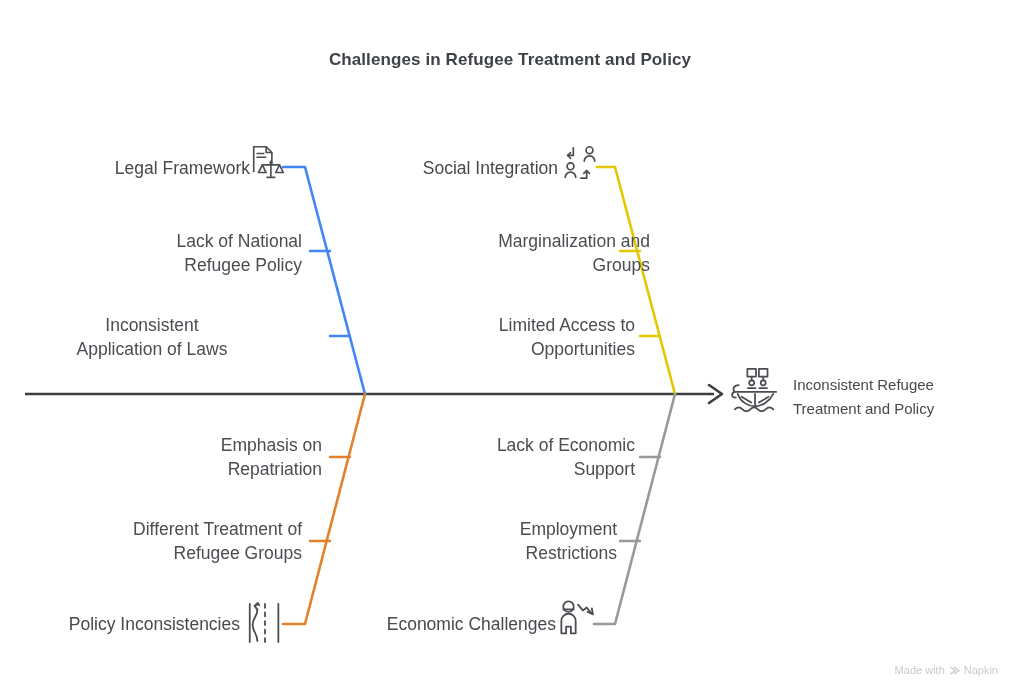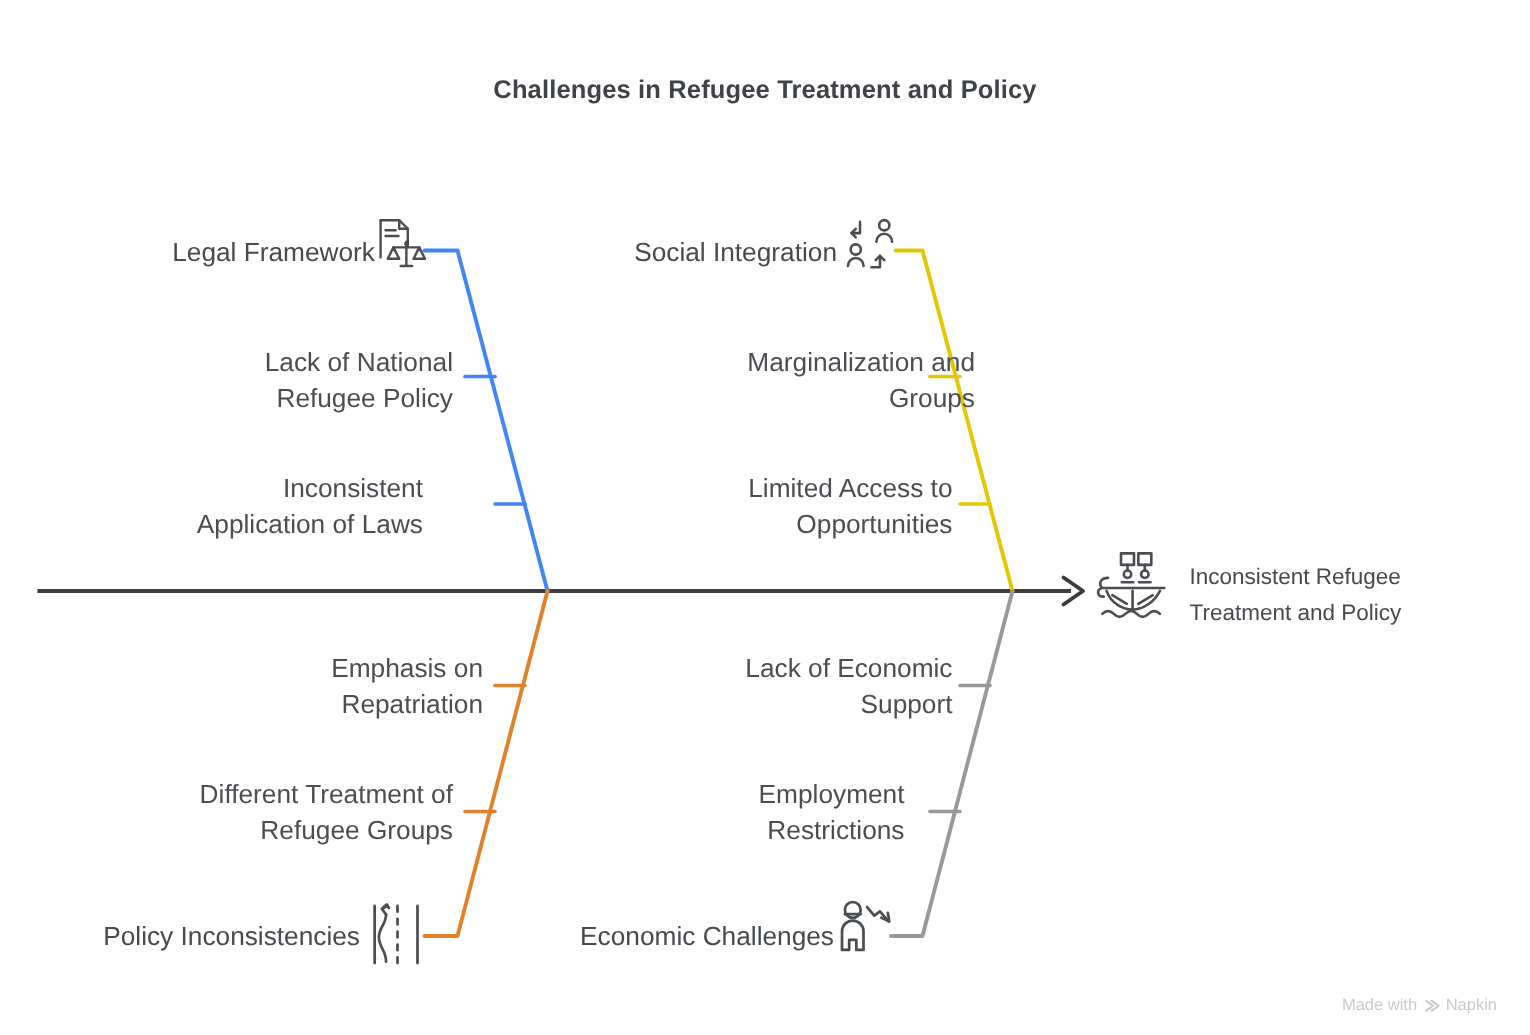--- a/index.html
+++ b/index.html
@@ -128,21 +128,21 @@
       <path d="M24 20 v16"></path>
       <path d="M15 24 h18"></path>
       <path d="M15 24 l-4 8 h8 z"></path>
       <path d="M33 24 l-4 8 h8 z"></path>
       <path d="M20 37 h8"></path>
       <circle cx="24" cy="21.5" r="1.6" fill="#4a4d51" stroke="none"></circle>
     </svg>
   </div>
   <div class="lbl right-align" style="right:718px; top:229px; width:260px;">Lack of National
 Refugee Policy</div>
-  <div class="lbl right-align" style="right:738px; top:313px; width:260px;">Inconsistent
+  <div class="lbl right-align" style="right:738px; top:313px; width:260px;text-align:center;">Inconsistent
 Application of Laws</div>
 
   <div class="cat-label right-align" style="right:462px; top:156px;margin-left:10px;">Social Integration</div>
   <div class="cat-icon" style="left:560px; top:144px;">
     <svg width="40" height="38" viewBox="0 0 42 40" fill="none" stroke="#4a4d51" stroke-width="1.8" stroke-linecap="round" stroke-linejoin="round">
       <path d="M14 4 v8 h-6"></path>
       <path d="M11 9 l-3 3 3 3"></path>
       <circle cx="31" cy="6.5" r="3.6"></circle>
       <path d="M25.5 18 a5.5 5.5 0 0 1 11 0"></path>
       <circle cx="11" cy="23.5" r="3.6"></circle>
@@ -177,21 +177,21 @@
     <svg width="44" height="42" viewBox="0 0 46 44" fill="none" stroke="#4a4d51" stroke-width="1.9" stroke-linecap="round" stroke-linejoin="round">
       <circle cx="12" cy="9" r="5.5"></circle>
       <path d="M6.5 12 h11"></path>
       <path d="M4.5 37 v-13 a7.5 7.5 0 0 1 15 0 v13 h-5 v-7 h-5 v7 z"></path>
       <path d="M22 7 l5 6 l4 -3 l6 7"></path>
       <path d="M32 14.5 l5.5 2.5 l-1 -6"></path>
     </svg>
   </div>
   <div class="lbl right-align" style="right:385px; top:433px; width:260px;">Lack of Economic
 Support</div>
-  <div class="lbl right-align" style="right:417px; top:517px; width:260px;">Employment
+  <div class="lbl right-align" style="right:403px; top:517px; width:260px;">Employment
 Restrictions</div>
 
   <div class="effect-icon" style="left:730px; top:366px;">
     <svg width="52" height="50" viewBox="0 0 54 52" fill="none" stroke="#4a4d51" stroke-width="1.8" stroke-linecap="round" stroke-linejoin="round">
       <rect x="18" y="3" width="9" height="8"></rect>
       <rect x="30" y="3" width="9" height="8"></rect>
       <path d="M22.5 11 v4 M34.5 11 v4"></path>
       <circle cx="22.5" cy="17.5" r="2.6"></circle>
       <circle cx="34.5" cy="17.5" r="2.6"></circle>
       <path d="M18.5 23 h8 M30.5 23 h8"></path>

